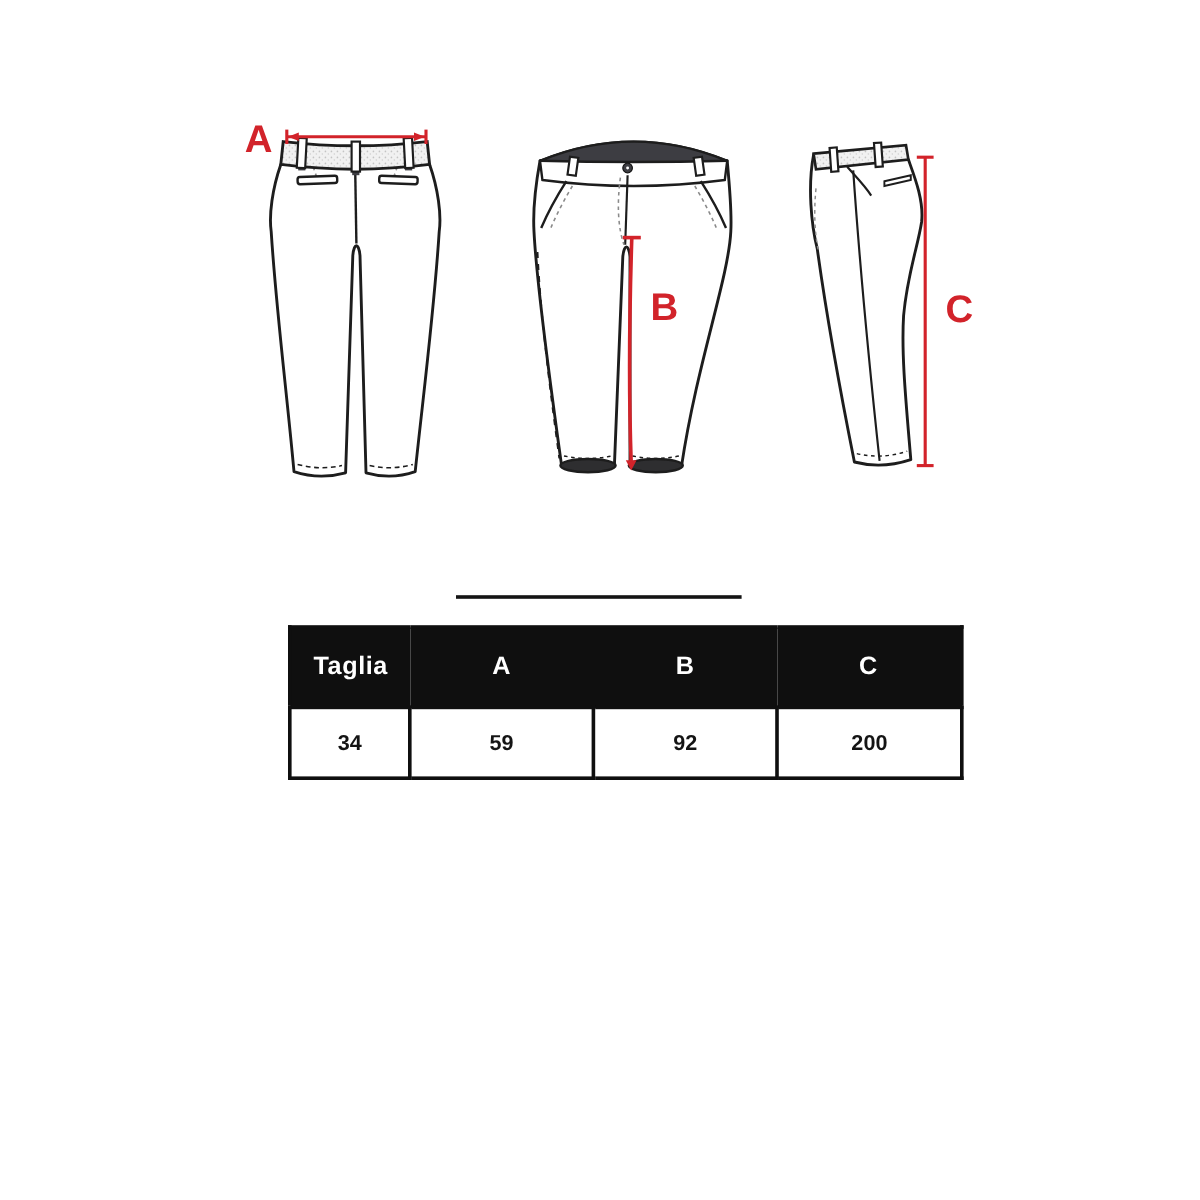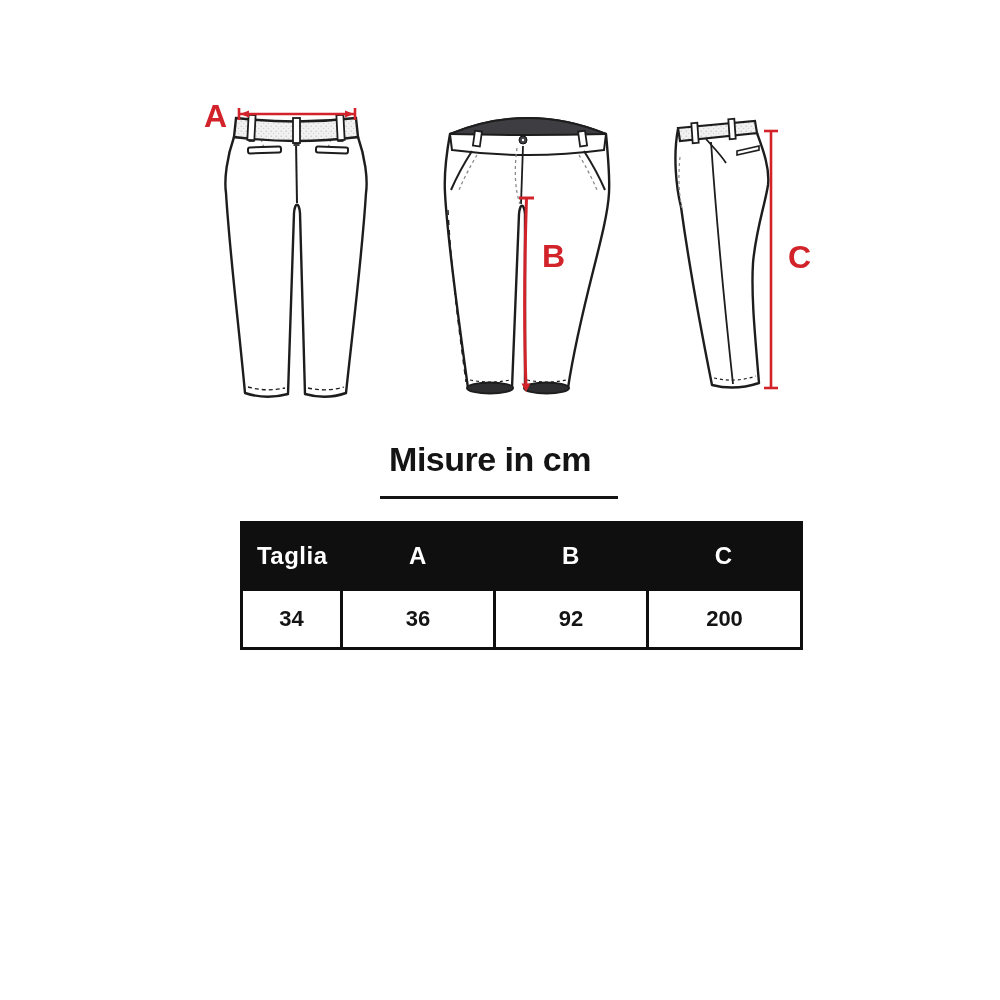--- a/index.html
+++ b/index.html
@@ -43,32 +43,32 @@
   table.size-table{
     position:absolute;
     left:240px;top:521px;
     border-collapse:collapse;
     table-layout:fixed;
     width:560px;
   }
   table.size-table th{
     background:#0f0f0f;
     color:#ffffff;
-    font-size:24px;
+    font-size:21px;
     font-weight:bold;
     height:62px;
     letter-spacing:0.5px;
     border:none;
     text-align:center;
     vertical-align:middle;
   }
   table.size-table td{
     background:#ffffff;
     color:#141414;
-    font-size:22px;
+    font-size:18px;
     font-weight:bold;
     height:54px;
     border:3px solid #0f0f0f;
     text-align:center;
     vertical-align:middle;
   }
   table.size-table{border:3px solid #0f0f0f;}
   
   .ann{stroke:var(--accent);fill:none;}
   .ann-fill{fill:var(--accent);stroke:none;}
@@ -186,41 +186,40 @@
       <line x1="109" y1="36" x2="123" y2="36"></line>
       <line x1="116" y1="36" x2="116" y2="293"></line>
       <line x1="109" y1="293" x2="123" y2="293"></line>
     </g>
   </svg>
 
   <span class="measure-label" style="left:204px;top:100px;">A</span>
   <span class="measure-label" style="left:542px;top:240px;">B</span>
   <span class="measure-label" style="left:788px;top:241px;">C</span>
 
-  <h1 class="page-title">Misure in cm</h1>
   <div class="title-underline"></div>
 
   <table class="size-table">
     <colgroup>
       <col style="width:100px">
         <col style="width:153px">
         <col style="width:153px">
         <col style="width:154px">
     </colgroup>
     <thead>
       <tr>
         <th>Taglia</th>
         <th>A</th>
         <th>B</th>
         <th>C</th>
       </tr>
     </thead>
     <tbody>
       <tr>
         <td>34</td>
-        <td>36</td>
+        <td>59</td>
         <td>92</td>
         <td>200</td>
       </tr>
     </tbody>
   </table>
 
 </div>
 
 </body></html>

